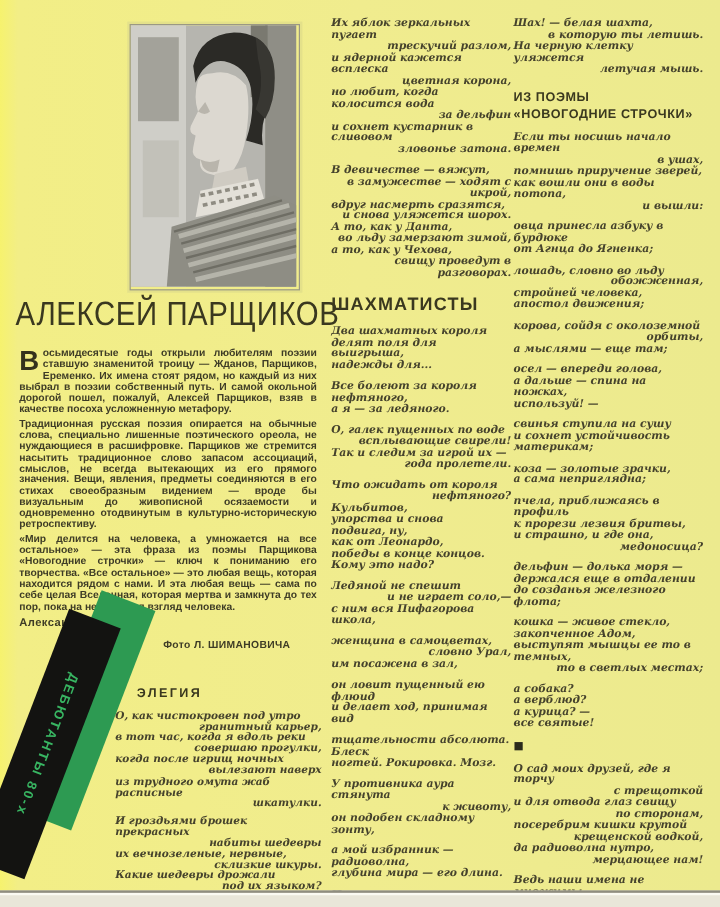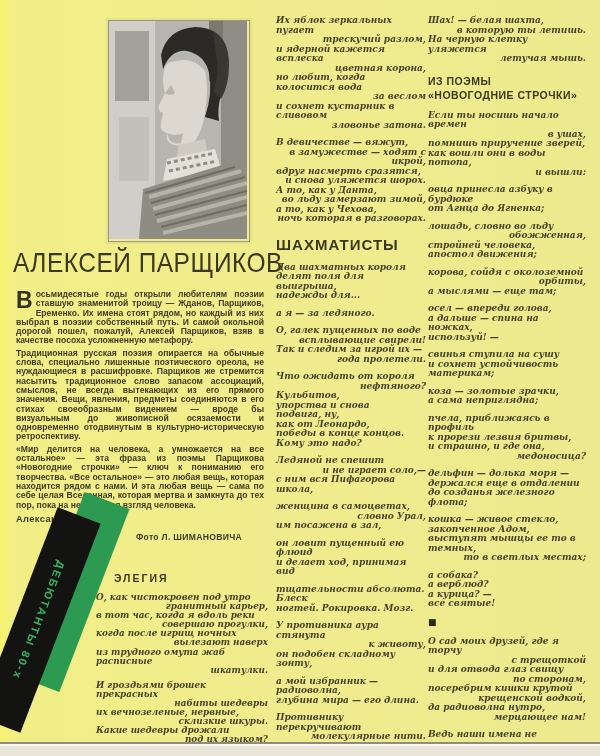--- a/index.html
+++ b/index.html
@@ -138,44 +138,45 @@
   </div>
 
   <div class="col-mid poem">
     <div>
         <div class="stanza">
           <div class="pline">Их яблок зеркальных пугает</div>
           <div class="pline r">трескучий разлом,</div>
           <div class="pline">и ядерной кажется всплеска</div>
           <div class="pline r">цветная корона,</div>
           <div class="pline">но любит, когда колосится вода</div>
-          <div class="pline r">за веслом</div>
+          <div class="pline r">за дельфин</div>
           <div class="pline">и сохнет кустарник в сливовом</div>
           <div class="pline r">зловонье затона.</div>
         </div>
         <div class="stanza">
           <div class="pline">В девичестве — вяжут,</div>
           <div class="pline r">в замужестве — ходят с икрой,</div>
           <div class="pline">вдруг насмерть сразятся,</div>
           <div class="pline r">и снова уляжется шорох.</div>
           <div class="pline">А то, как у Данта,</div>
           <div class="pline r">во льду замерзают зимой,</div>
           <div class="pline">а то, как у Чехова,</div>
-          <div class="pline r">ночь которая в разговорах.</div>
+          <div class="pline r">свищу проведут в разговорах.</div>
         </div>
       </div>
     <div class="section-title">ШАХМАТИСТЫ</div>
     <div>
         <div class="stanza">
           <div class="pline">Два шахматных короля</div>
           <div class="pline">делят поля для</div>
           <div class="pline">выигрыша,</div>
           <div class="pline">надежды для...</div>
         </div>
         <div class="stanza">
+          <div class="pline">Все болеют за короля нефтяного,</div>
           <div class="pline">а я — за ледяного.</div>
         </div>
         <div class="stanza">
           <div class="pline">О, галек пущенных по воде</div>
           <div class="pline r">всплывающие свирели!</div>
           <div class="pline">Так и следим за игрой их —</div>
           <div class="pline r">года пролетели.</div>
         </div>
         <div class="stanza">
           <div class="pline">Что ожидать от короля</div>

